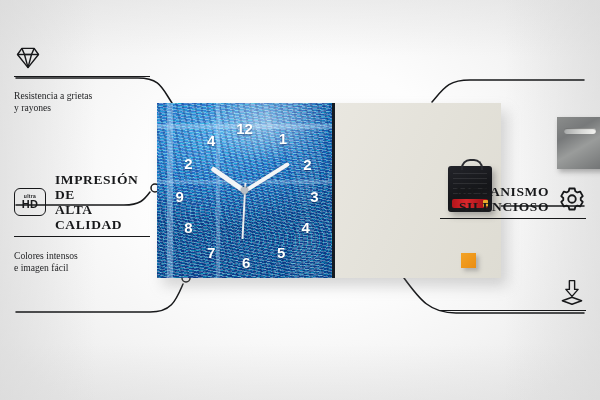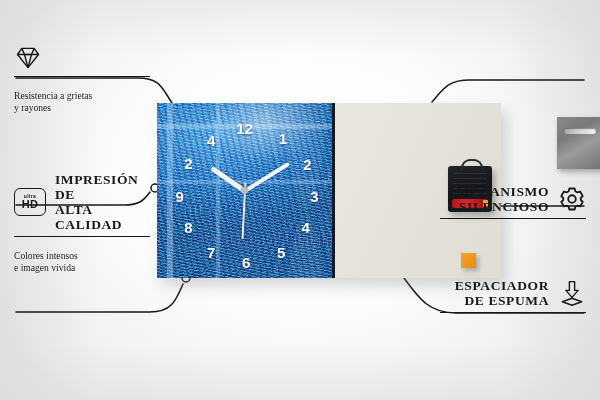--- a/index.html
+++ b/index.html
@@ -239,43 +239,41 @@
     <div class="row">
       <div class="hdbox">
         <span class="u">ultra</span>
         <span class="h">HD</span>
       </div>
       <div class="title">IMPRESIÓN DE
 ALTA CALIDAD</div>
     </div>
     <div class="rule"></div>
     <div class="desc">Colores intensos
-e imagen vívida</div>
+e imagen fácil</div>
   </div>
 
 
 
   <div class="feat right" style="left:440px;top:184px;width:146px;">
     <div class="row">
       <div class="title">MECANISMO
 SILENCIOSO</div>
       <svg class="ico" viewBox="0 0 32 32">
         <g fill="none" stroke="#17181a" stroke-width="2.1" stroke-linejoin="round">
           <path d="M13,4 h6 l.8,3.1 2.4,1.4 3.1,-1 3,5.2 -2.3,2.1 0,2.4 2.3,2.1 -3,5.2 -3.1,-1 -2.4,1.4 -.8,3.1 h-6 l-.8,-3.1 -2.4,-1.4 -3.1,1 -3,-5.2 2.3,-2.1 0,-2.4 -2.3,-2.1 3,-5.2 3.1,1 2.4,-1.4 z"></path>
           <circle cx="16" cy="16" r="4.3"></circle>
         </g>
       </svg>
     </div>
     <div class="rule"></div>
   </div>
 
   <div class="feat right" style="left:440px;top:278px;width:146px;">
     <div class="row">
-      <div class="title">ESPACIADOR
-DE ESPUMA</div>
       <svg class="ico" viewBox="0 0 32 32">
         <g fill="none" stroke="#17181a" stroke-width="1.6" stroke-linejoin="round">
           <path d="M13,3 h6 v10 h4 l-7,8 -7,-8 h4 z"></path>
           <path d="M16,22 L5,26 L16,30 L27,26 Z"></path>
         </g>
       </svg>
     </div>
     <div class="rule"></div>
   </div>
 

